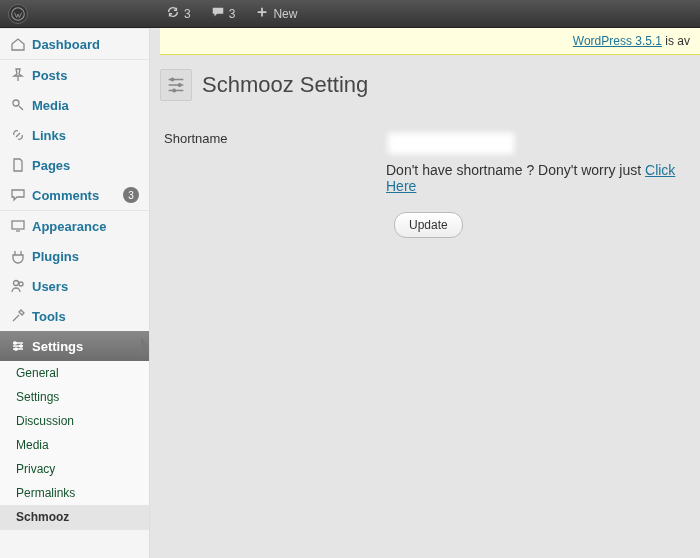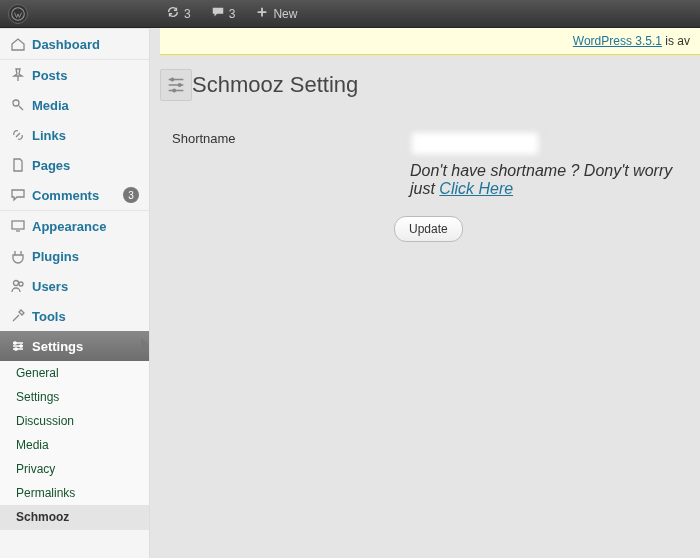--- a/index.html
+++ b/index.html
@@ -25,28 +25,28 @@
 .menu-item.current-parent::after { content: ""; position: absolute; right: -8px; top: 50%; margin-top: -8px; border: 8px solid transparent; border-left-color: #777; }
 .submenu { background: #f9f9f9; }
 .submenu .sub-item { padding: 5px 10px 5px 16px; color: #14532d; font-size: 12px; cursor: pointer; }
 .submenu .sub-item.current { background: #e4e4e4; color: #333; font-weight: bold; border-left: 0; }
 .collapse { display: flex; align-items: center; gap: 6px; padding: 8px 10px; color: #888; font-size: 12px; cursor: pointer; border-top: 1px solid #e5e5e5; }
 
 
 .content { position: absolute; top: 28px; left: 150px; right: 0; bottom: 0; background: #e5e5e5; padding: 0 0 0 10px; }
 .notice { background: #ffffe0; border-bottom: 1px solid #e6db55; padding: 6px 10px; font-size: 12px; text-align: right; color: #333; }
 .notice a { color: #21759b; text-decoration: underline; }
-.page-title { display: flex; align-items: center; padding: 14px 0 10px 0; }
+.page-title { display: flex; align-items: center; gap: 10px; padding: 14px 0 10px 0; }
 .page-title .ticon { width: 32px; height: 32px; background: #ddd; border: 1px solid #ccc; border-radius: 2px; display: inline-flex; align-items: center; justify-content: center; color: #888; }
 .page-title h2 { font-size: 22px; font-weight: normal; color: #464646; }
-.form-row { display: flex; align-items: flex-start; gap: 42px; margin: 20px 0 0 8px; font-size: 13px; color: #333; justify-content: flex-end; }
+.form-row { display: flex; align-items: flex-start; gap: 26px; margin: 20px 0 0 0; font-size: 13px; color: #333; justify-content: flex-end; }
 .form-row .flabel { width: 200px; padding-left: 4px; }
 .form-row .ffield { flex: 1; }
 .ffield input[type=text] { width: 130px; padding: 4px 6px; border: 1px solid #ccc; border-radius: 2px; background: #fff; color: #333; filter: blur(3px); }
-.helper { font-size: 16px; color: #333; margin-top: 6px; font-style: italic; }
+.helper { font-size: 14px; color: #333; margin-top: 6px; }
 .helper a { color: #21759b; text-decoration: underline; }
 .update-row { margin: 18px 0 0 234px; }
 .update-btn { padding: 5px 14px; border: 1px solid #bbb; border-radius: 12px; background: linear-gradient(#fff,#eee); font-size: 12px; color: #333; cursor: pointer; }
 </style>
 </head>
 <body>
 
 <div class="admin-bar">
   <div class="wp-logo">
     <svg viewBox="0 0 20 20" fill="#999">

